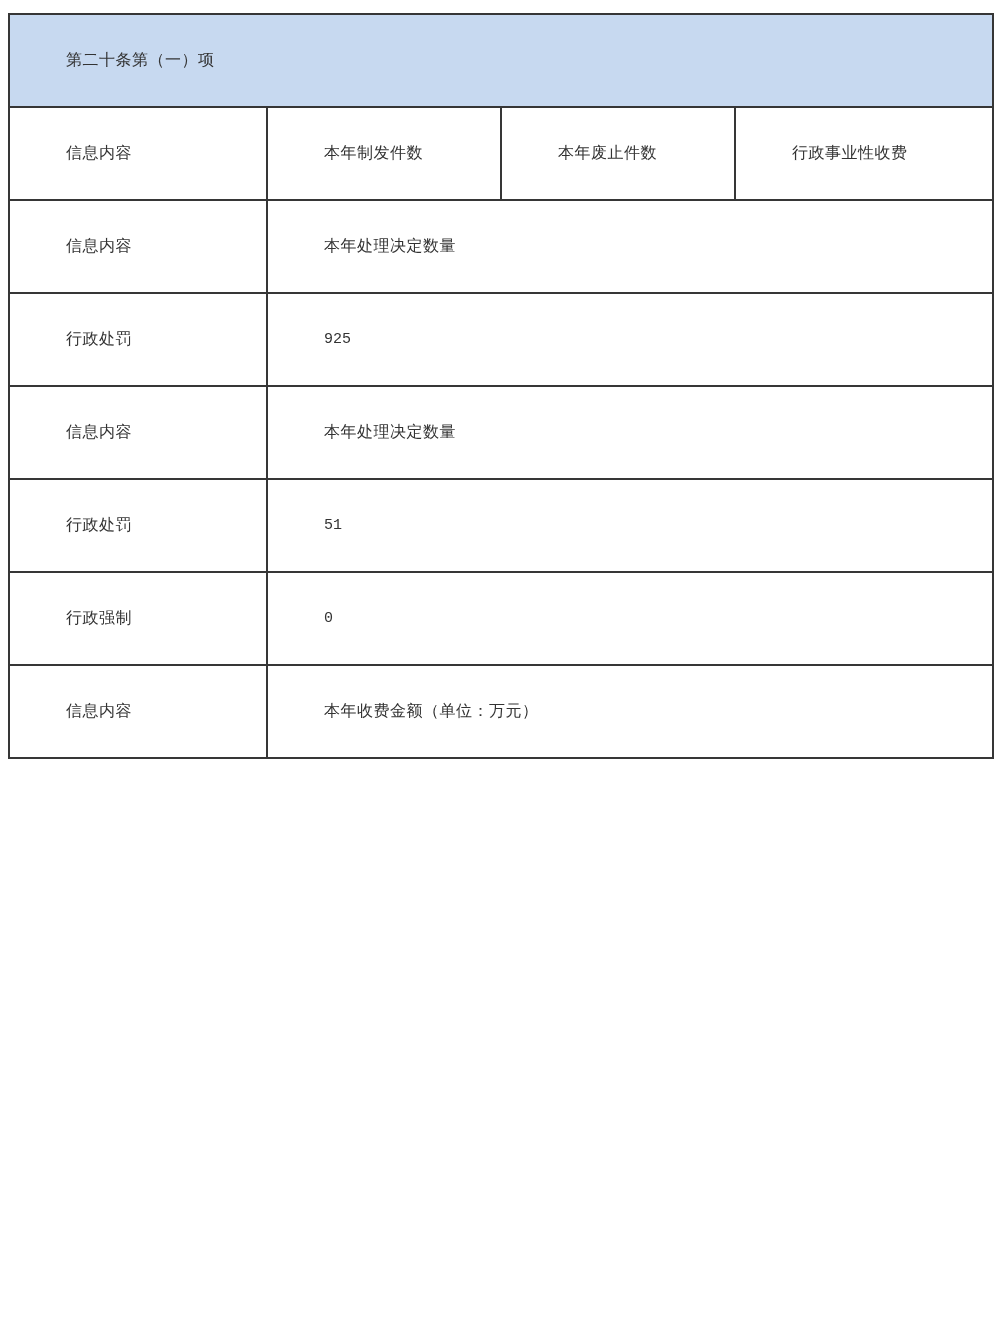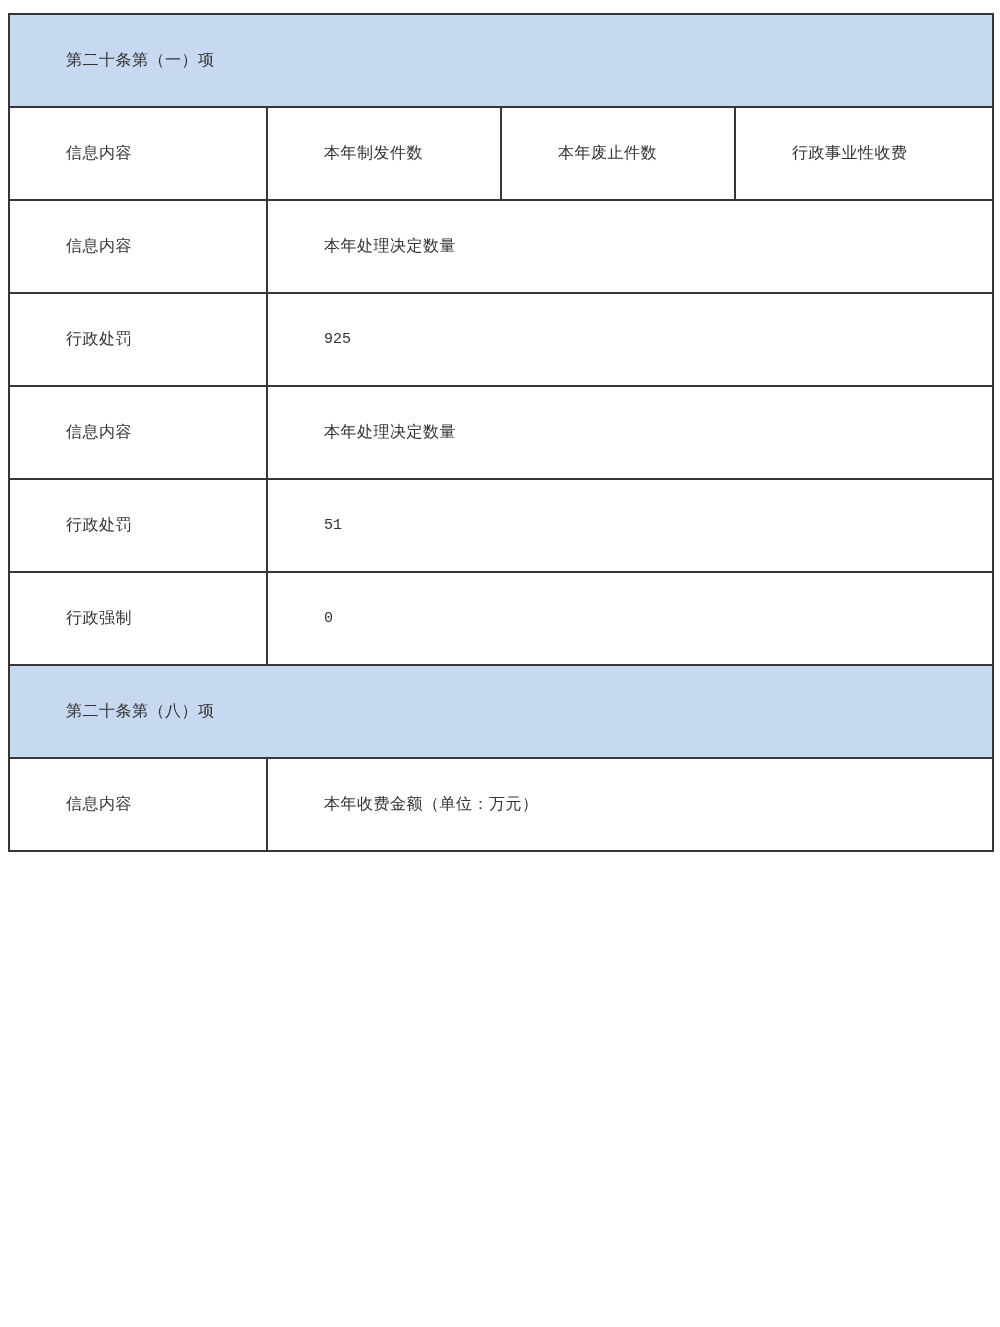--- a/index.html
+++ b/index.html
@@ -87,23 +87,20 @@
         </tr>
         <tr>
           <td>行政处罚</td>
           <td colspan="3" class="num">51</td>
         </tr>
         <tr>
           <td>行政强制</td>
           <td colspan="3" class="num">0</td>
         </tr>
 
-        <tr class="section-row">
-          <td colspan="4">第二十条第（八）项</td>
-        </tr>
         <tr>
           <td>信息内容</td>
           <td colspan="3">本年收费金额（单位：万元）</td>
         </tr>
       </tbody>
     </table>
   </div>
 </div>
 
 </body></html>

